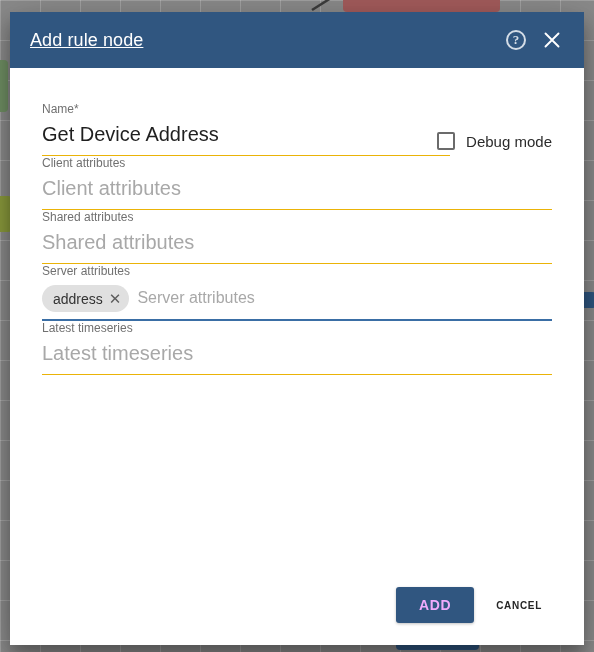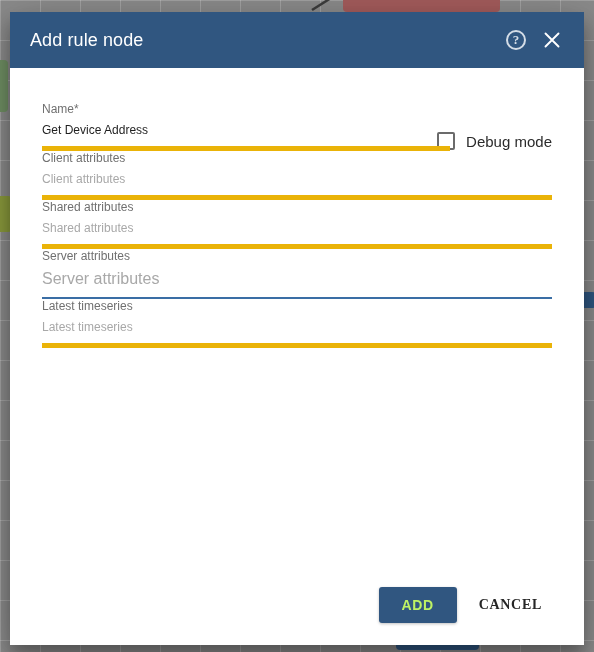--- a/index.html
+++ b/index.html
@@ -37,21 +37,21 @@
     display: flex; flex-direction: column;
   }
 
   
   #dialog-header {
     height: 56px; flex: 0 0 56px;
     background: #305680; color: #ffffff;
     display: flex; align-items: center;
     padding: 0 14px 0 20px;
   }
-  #dialog-title { font-size: 18px; font-weight: 400; letter-spacing: .1px; flex: 1 1 auto; }
+  #dialog-title { font-size: 18px; font-weight: 400; letter-spacing: .1px; flex: 1 1 auto; text-decoration: underline; }
   .hdr-btn {
     width: 36px; height: 36px; border: none; background: transparent;
     display: flex; align-items: center; justify-content: center;
     cursor: pointer; color: #ffffff; padding: 0;
   }
   #help-icon-circle {
     width: 20px; height: 20px; border-radius: 50%;
     border: 2px solid #d4dde7; color: #d4dde7;
     font-size: 13px; font-weight: bold; line-height: 16px; text-align: center;
     font-family: "Liberation Serif", serif;
@@ -60,24 +60,24 @@
   
   #dialog-body { flex: 1 1 auto; padding: 34px 32px 0 32px; overflow: hidden; }
 
   .field { position: relative; }
   .field-label {
     font-size: 12px; color: #707070; line-height: 14px;
     margin-bottom: 7px; display: block;
   }
   .req-star { color: #707070; }
   .field-line {
-    border: none; border-bottom: 5px solid #eab308;
+    border: none; border-bottom: 1px solid #eab308;
     width: 100%; padding: 0 0 9px 0; margin: 0;
     font-family: "Liberation Sans", sans-serif;
-    font-size: 12px; color: #1f1f1f; background: transparent;
+    font-size: 20px; color: #1f1f1f; background: transparent;
     outline: none; display: block;
   }
   .field-line::placeholder { color: #a8a8a8; }
   #field-name { width: 408px; }
 
   
   #server-chip-row { display: flex; align-items: center; gap: 0; }
   .chip {
     display: inline-flex; align-items: center; gap: 5px;
     background: #e0e0e0; color: #333333;
@@ -105,32 +105,32 @@
     background: #ffffff;
   }
   #debug-label { font-size: 15px; color: #2b2b2b; }
 
   
   #dialog-footer {
     flex: 0 0 auto; padding: 0 26px 22px 26px;
     display: flex; justify-content: flex-end; align-items: center; gap: 6px;
   }
   #add-button {
-    background: #305680; color: #bef264; border: none; border-radius: 3px;
+    background: #305680; color: #f0abfc; border: none; border-radius: 3px;
     height: 36px; min-width: 78px; padding: 0 16px;
     font-size: 14px; font-weight: bold; letter-spacing: .7px; cursor: pointer;
     font-family: "Liberation Sans", sans-serif;
     box-shadow: 0 1px 3px rgba(0,0,0,0.25);
     text-align: center;
   }
   #cancel-button {
     background: transparent; color: #262626; border: none; border-radius: 3px;
     height: 36px; padding: 0 16px;
-    font-size: 14px; font-weight: bold; letter-spacing: .7px; cursor: pointer;
-    font-family: Liberation Serif, serif;
+    font-size: 10px; font-weight: bold; letter-spacing: .7px; cursor: pointer;
+    font-family: Liberation Sans, sans-serif;
   }
 </style>
 </head>
 <body>
 
 <div id="backdrop">
   <div id="grid"></div>
   <div class="bg-node" id="bg-node-red"></div>
   <div class="bg-node" id="bg-node-olive"></div>
   <div class="bg-node" id="bg-node-green"></div>
@@ -176,20 +176,24 @@
     </div>
 
     <div class="field">
       <label class="field-label">Shared attributes</label>
       <input class="field-line" type="text" placeholder="Shared attributes" style="">
     </div>
 
     <div class="field">
       <label class="field-label">Server attributes</label>
       <div id="server-chip-row">
+        <span class="chip">
+          <span>address</span>
+          <span class="chip-remove">✕</span>
+        </span>
         <input id="server-input" type="text" placeholder="Server attributes" style="">
       </div>
       <div id="server-underline"></div>
     </div>
 
     <div class="field">
       <label class="field-label">Latest timeseries</label>
       <input class="field-line" type="text" placeholder="Latest timeseries" style="">
     </div>
 

